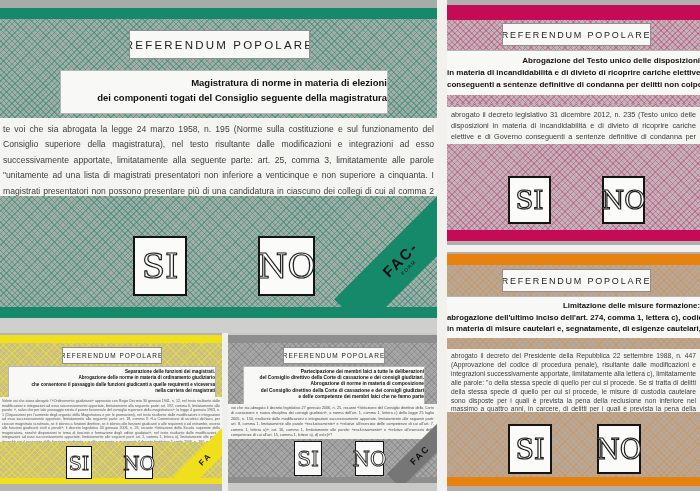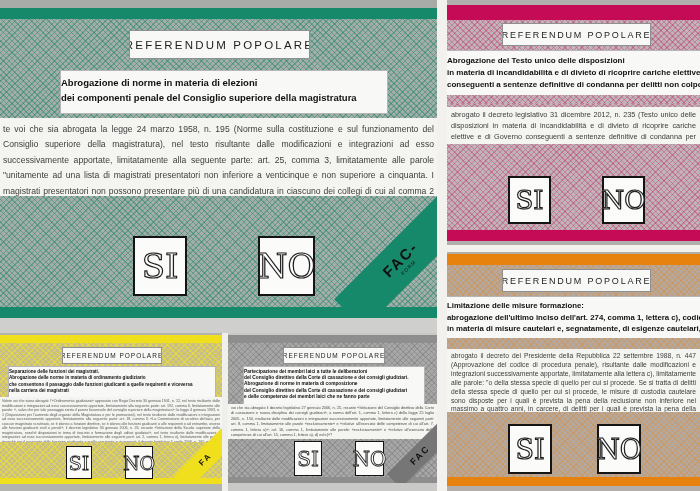--- a/index.html
+++ b/index.html
@@ -20,21 +20,21 @@
     repeating-linear-gradient(-45deg, rgba(232,130,15,.30) 0 1px, transparent 1px 4px);}
   .hatch-yellow{background-color:#c7bf87;background-image:
     repeating-linear-gradient(45deg, rgba(244,228,40,.55) 0 1px, transparent 1px 4px),
     repeating-linear-gradient(-45deg, rgba(244,228,40,.55) 0 1px, transparent 1px 4px);}
   .hatch-gray{background-color:#a7a7a7;background-image:
     repeating-linear-gradient(45deg, rgba(110,110,110,.35) 0 1px, transparent 1px 4px),
     repeating-linear-gradient(-45deg, rgba(110,110,110,.35) 0 1px, transparent 1px 4px);}
   .tbox{position:absolute;background:#f8f8f6;border:1px solid #8f8f8f;display:flex;
     align-items:center;justify-content:center;color:#1d1d1d;white-space:nowrap;overflow:hidden;}
   .sub{position:absolute;background:#f8f8f6;border:1px solid #b5b5b5;color:#111;
-    font-weight:bold;text-align:left;overflow:hidden;}
+    font-weight:bold;text-align:right;overflow:hidden;}
   .subline{white-space:nowrap;}
   .bodytext{position:absolute;background:#f4f4f1;color:#3c3c3c;text-align:justify;overflow:hidden;}
   .choice{position:absolute;background:#fbfbf9;border:2px solid #141414;display:flex;
     align-items:center;justify-content:center;font-family:"DejaVu Serif",serif;
     color:#ffffff;-webkit-text-stroke:1.2px #1f1f1f;text-shadow:0 0 1px #444;}
   .choice.small{border-width:1.5px;-webkit-text-stroke:0.8px #1f1f1f;}
   .ribbon{position:absolute;display:flex;flex-direction:column;align-items:center;
     justify-content:center;transform:rotate(-45deg);color:#101010;font-weight:bold;}
   .ribbon .big{letter-spacing:2px;}
   .ribbon .tiny{font-weight:normal;letter-spacing:1px;}
@@ -54,22 +54,22 @@
   <div class="abs" style="left:0;top:318px;width:437px;height:15px;background:#cfcfcd;"></div>
   <div class="abs" style="left:222px;top:333px;width:6px;height:158px;background:#f0efec;"></div>
   <div class="abs" style="left:447px;top:245px;width:253px;height:7px;background:#f3f1ed;"></div>
 
   <div class="photo" style="left:0;top:0;width:437px;height:318px;background:#a8aca9;">
     <div class="bar c-green" style="top:8px;height:11px;"></div>
     <div class="hatch hatch-green" style="top:19px;height:288px;"></div>
     <div class="bar c-green" style="top:307px;height:11px;"></div>
     <div class="tbox" style="left:129px;top:30px;width:179px;height:27px;font-size:11.5px;letter-spacing:2.2px;">REFERENDUM POPOLARE</div>
     <div class="sub" style="left:60px;top:70px;width:326px;height:38px;font-size:9.5px;line-height:15px;padding-top:4px;">
-      <div class="subline">Abrogazione di norme in materia di elezioni</div>
-      <div class="subline">dei componenti penale del Consiglio superiore della magistratura</div>
+      <div class="subline">Magistratura di norme in materia di elezioni</div>
+      <div class="subline">dei componenti togati del Consiglio seguente della magistratura</div>
     </div>
     <div class="bodytext" style="left:0;top:118px;width:437px;height:78px;font-size:8.6px;line-height:15.4px;padding:4px 3px;box-sizing:border-box;">te voi che sia abrogata la legge 24 marzo 1958, n. 195 (Norme sulla costituzione e sul funzionamento del Consiglio superiore della magistratura), nel testo risultante dalle modificazioni e integrazioni ad esso successivamente apportate, limitatamente alla seguente parte: art. 25, comma 3, limitatamente alle parole "unitamente ad una lista di magistrati presentatori non inferiore a venticinque e non superiore a cinquanta. I magistrati presentatori non possono presentare più di una candidatura in ciascuno dei collegi di cui al comma 2 dell'art. 23, né possono candidarsi a loro volta"?</div>
     <div class="choice" style="left:133px;top:236px;width:50px;height:56px;font-size:34px;">SI</div>
     <div class="choice" style="left:258px;top:236px;width:53px;height:56px;font-size:34px;">NO</div>
     <div class="ribbon c-green" style="right:-40px;top:240px;width:150px;height:42px;">
       <span class="big" style="font-size:15px;">FAC-</span>
       <span class="tiny" style="font-size:5px;">FORM</span>
     </div>
   </div>
 

